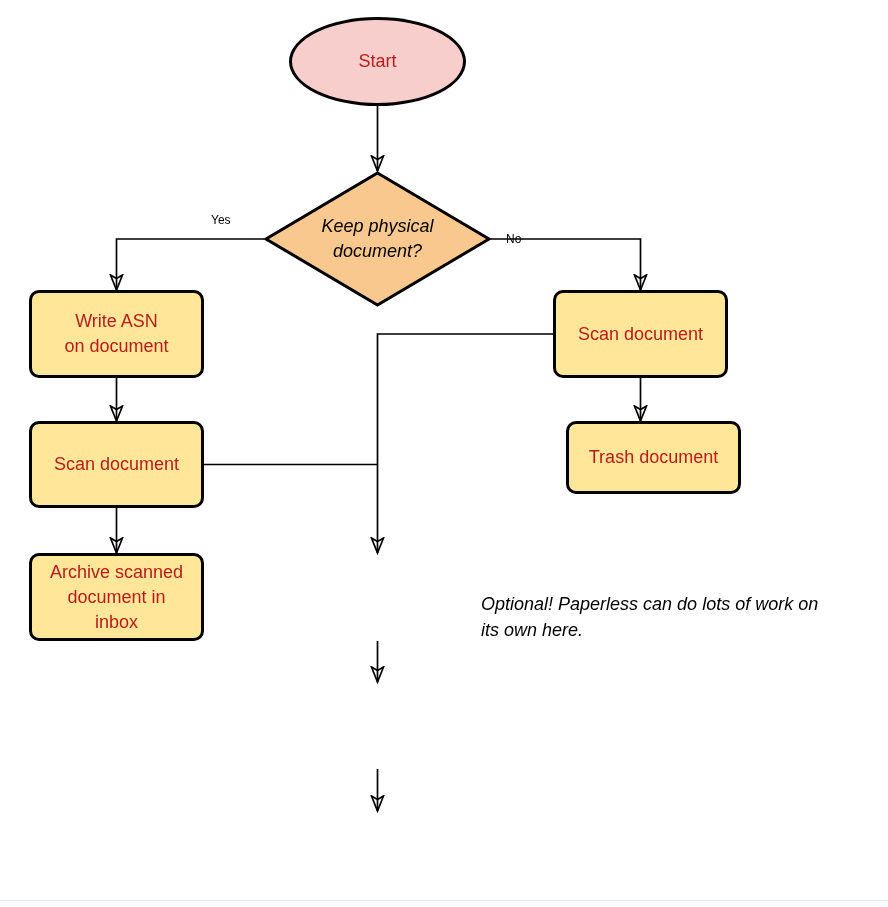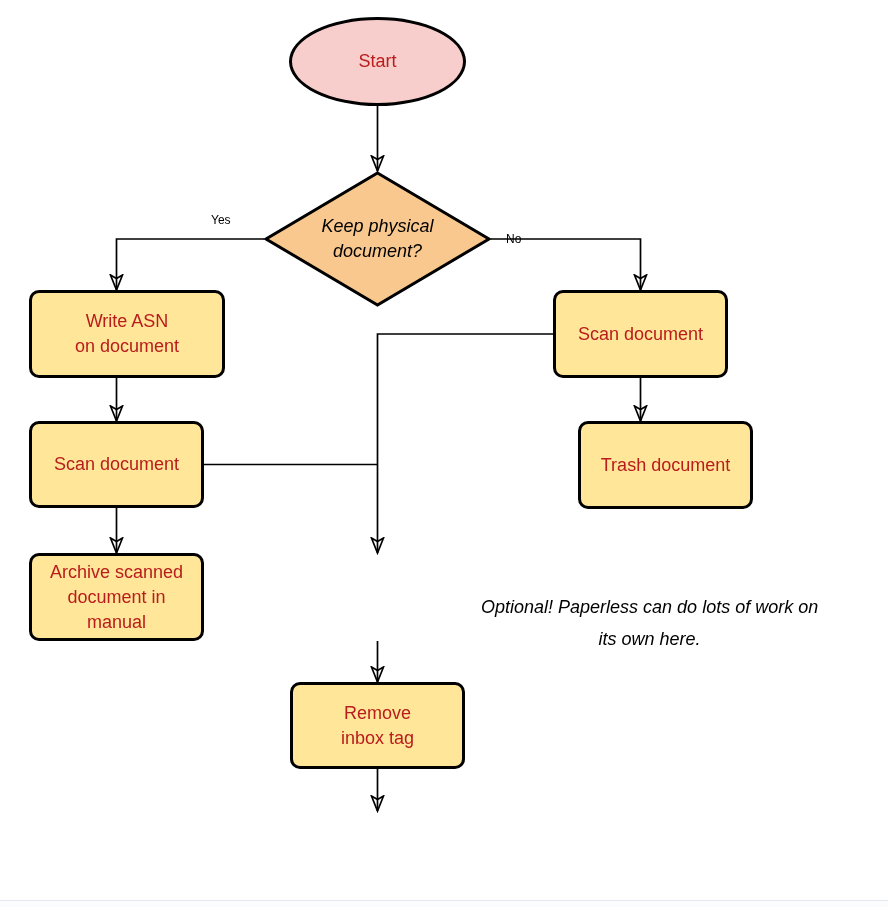--- a/index.html
+++ b/index.html
@@ -78,25 +78,24 @@
     position: absolute;
     font-size: 12px;
     line-height: 19px;
     color: #000000;
   }
   .note {
     position: absolute;
     left: 481px;
     top: 591px;
     font-size: 18px;
-    line-height: 32px;
+    line-height: 26px;
     font-style: italic;
     color: #000000;
     white-space: pre-line;
-    text-align: center;
   }
   .bottom-divider {
     position: absolute;
     left: 0; top: 900px;
     width: 888px; height: 1px;
     background: #e3e9ee;
   }
   .below-strip {
     position: absolute;
     left: 0; top: 901px;
@@ -135,49 +134,45 @@
     <svg width="227" height="136" viewBox="0 0 227 136" xmlns="http://www.w3.org/2000/svg">
       <polygon class="diamond-poly" points="113.5,2 225,68 113.5,134 2,68"></polygon>
     </svg>
     <span class="node-label">Keep physical
 document?</span>
   </div>
 
   <div class="edge-label" style="left:211px; top:211px;">Yes</div>
   <div class="edge-label" style="left:506px; top:211px;margin-top:19px;">No</div>
 
-  <div class="node process" style="left:29px; top:290px; width:196px; height:88px;">
+  <div class="node process" style="left:29px; top:290px; width:175px; height:88px;">
     <span class="node-label">Write ASN
 on document</span>
   </div>
 
   <div class="node process" style="left:29px; top:421px; width:175px; height:87px;">
     <span class="node-label">Scan document</span>
   </div>
 
   <div class="node process" style="left:29px; top:553px; width:175px; height:88px;">
     <span class="node-label">Archive scanned
 document in
-manual</span>
+inbox</span>
   </div>
 
   <div class="node process" style="left:553px; top:290px; width:175px; height:88px;">
     <span class="node-label">Scan document</span>
   </div>
 
-  <div class="node process" style="left:578px; top:421px; width:175px; height:88px;">
+  <div class="node process" style="left:566px; top:421px; width:175px; height:73px;">
     <span class="node-label">Trash document</span>
   </div>
 
 
   <div class="note">Optional! Paperless can do lots of work on
 its own here.</div>
 
-  <div class="node process" style="left:290px; top:682px; width:175px; height:87px;">
-    <span class="node-label">Remove
-inbox tag</span>
-  </div>
 
 
   <div class="bottom-divider"></div>
   <div class="below-strip"></div>
 
 </div>
 
 </body></html>

